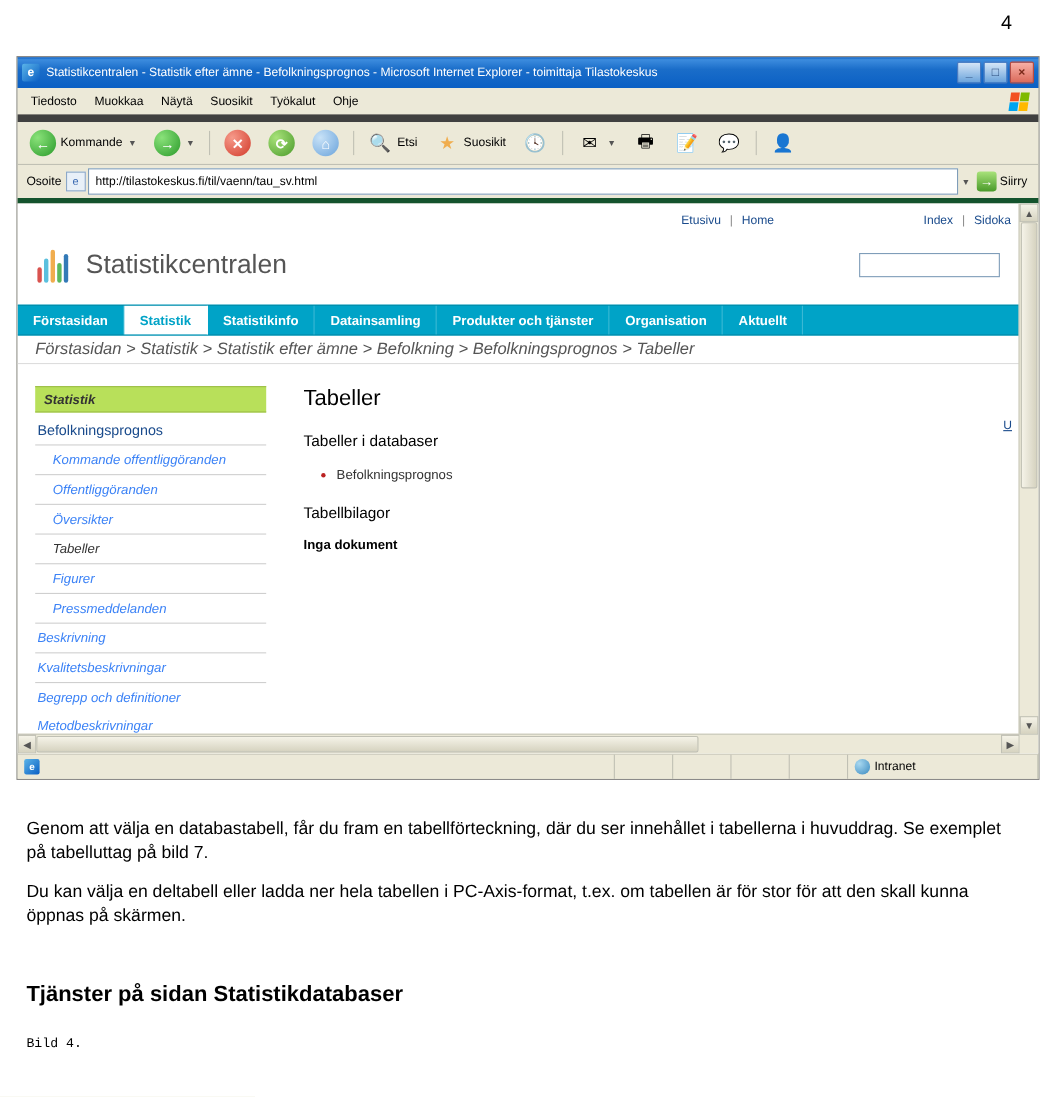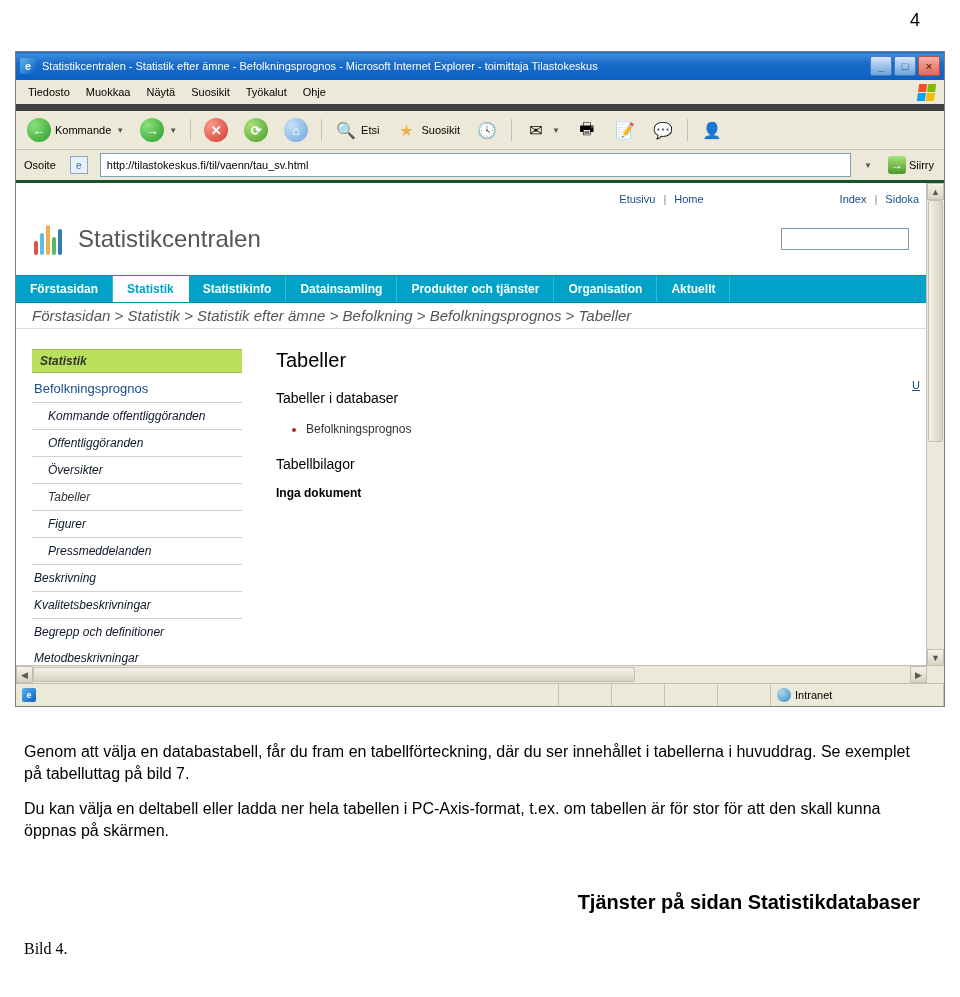--- a/index.html
+++ b/index.html
@@ -88,22 +88,22 @@
   .round-fwd { background: radial-gradient(circle at 30% 30%, #8ae27a, #2a9a2a);}
   .round-stop { background: radial-gradient(circle at 30% 30%, #f69a8a, #d23a2a);}
   .round-refresh{ background: radial-gradient(circle at 30% 30%, #a8e27a, #4a9a2a);}
   .round-home { background: radial-gradient(circle at 30% 30%, #c8e2f7, #6aa3db);}
   .icon-glyph { width:22px; height:22px; display:flex; align-items:center; justify-content:center; font-size:16px;}
   .tb-sep { width:1px; height:22px; background:#c0c0b4; margin:0 2px;}
   .chev { font-size:8px; color:#555; margin-left:1px;}
   .addrbar {
     background:#ece9d8;
     padding:3px 6px;
-    border-bottom:3px solid #14532d;
-    display:flex; align-items:center; gap:12px;
+    border-bottom:5px solid #14532d;
+    display:flex; align-items:center; gap:2px;
   }
   .addrbar .addr-label { padding:0 2px; }
   .addr-icon { width:16px; height:16px; border:1px solid #8ca8c8; background:#e8f0f8; display:flex; align-items:center; justify-content:center; font-size:10px; color:#3a6ab2;}
   .addr-input {
     flex:1;
     border:1px solid #7f9db9;
     background:#fff;
     padding:2px 4px;
     font-size:11px;
     height:18px;
@@ -209,21 +209,21 @@
   .sidebar .section-title {
     color:#1a4b8c;
     font-size:13px;
     padding:8px 2px 6px 2px;
     border-bottom:1px solid #cfcfcf;
   }
   .sidebar ul { list-style:none; margin:0; padding:0;}
   .sidebar ul li {
     padding:6px 2px;
     border-bottom:1px solid #cfcfcf;
-    color:#0f172a;
+    color:#3b82f6;
     font-style:italic;
     cursor:pointer;
   }
   .sidebar ul li.current { color:#333; font-style:italic;}
   .sidebar ul li.sub { padding-left:16px;}
   .main-col { flex:1; padding:0 30px 0 20px;}
   .main-col h1 { font-size:20px; font-weight:normal; margin:0 0 18px 0;}
   .main-col h2 { font-size:14px; font-weight:normal; margin:0 0 14px 0;}
   .main-col .inga { font-size:12px; font-weight:bold; margin-top:10px;}
   .main-col ul { margin:0 0 18px 0; padding-left:30px;}
@@ -247,25 +247,24 @@
     font-family: Arial, sans-serif;
     font-size: 16px;
     line-height: 1.35;
     padding: 14px 40px 0 24px;
   }
   .section-h {
     font-family: Arial, sans-serif;
     font-size: 20px;
     font-weight: bold;
     padding: 50px 40px 0 24px;
-    text-align: right;
   }
   .bild {
-    font-family: Liberation Serif, serif;
-    font-size: 16px;
+    font-family: Liberation Mono, monospace;
+    font-size: 12px;
     padding: 26px 40px 30px 24px;
   }
 </style>
 </head>
 <body>
 
 <div class="page-number">4</div>
 
 <div class="browser-window">
 

